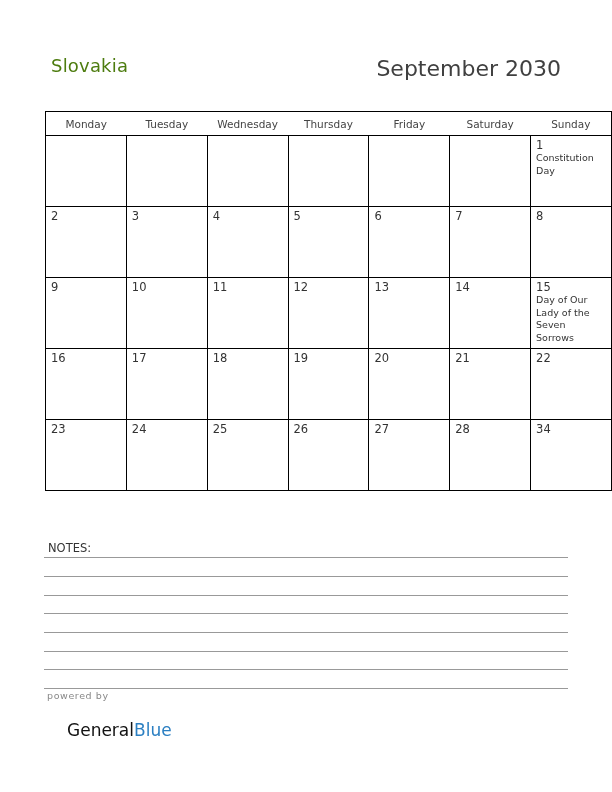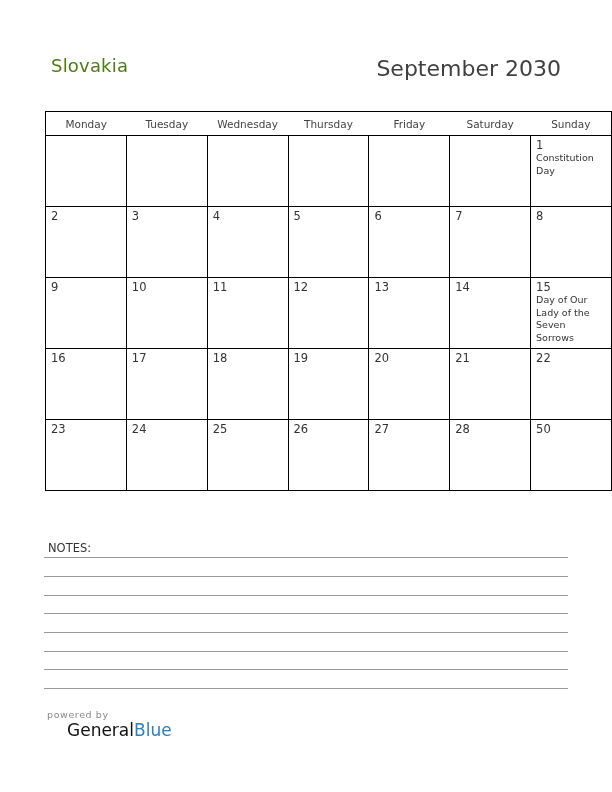--- a/index.html
+++ b/index.html
@@ -10,21 +10,21 @@
   table.cal { position:absolute; left:45px; top:111px; width:567px; border-collapse:collapse; table-layout:fixed; }
   table.cal th, table.cal td { border:1px solid #000; }
   table.cal th { height:23px; font-weight:normal; font-size:10.5px; color:#444; text-align:center; padding:0; border-left:none; border-right:none; }
   table.cal th:first-child { border-left:1px solid #000; }
   table.cal th:last-child { border-right:1px solid #000; }
   table.cal td { height:64px; vertical-align:top; padding:3px 5px; font-size:11px; color:#333; }
   .day-num { display:block; font-size:11.5px; line-height:13px; }
   .holiday { display:block; font-size:9.5px; line-height:12.5px; color:#333; }
   .notes-label { position:absolute; left:48px; top:541px; font-size:11.5px; color:#333; }
   .note-line { position:absolute; left:44px; width:524px; height:0; border-top:1.3px solid #999; }
-  .powered { position:absolute; left:47px; top:709px; font-size:9.5px; color:#888; letter-spacing:0.6px; }
+  .powered { position:absolute; left:47px; top:690px; font-size:9.5px; color:#888; letter-spacing:0.6px; }
   .brand { position:absolute; left:43px; top:720px; font-size:17px; color:#111;margin-left:24px; }
   .brand .blue { color:#2b7fc2; }
 </style>
 </head>
 <body>
 
 <div class="country">Slovakia</div>
 <div class="month">September 2030</div>
 
 <table class="cal">
@@ -147,21 +147,21 @@
         <td>
           <span class="day-num">26</span>
         </td>
         <td>
           <span class="day-num">27</span>
         </td>
         <td>
           <span class="day-num">28</span>
         </td>
         <td>
-          <span class="day-num">50</span>
+          <span class="day-num">34</span>
         </td>
       </tr>
     </tbody>
 </table>
 
 <div class="notes-label">NOTES:</div>
 <div id="notes-lines">
     <div class="note-line" style="top: 557px;"></div>
     <div class="note-line" style="top: 576px;"></div>
     <div class="note-line" style="top: 595px;"></div>

